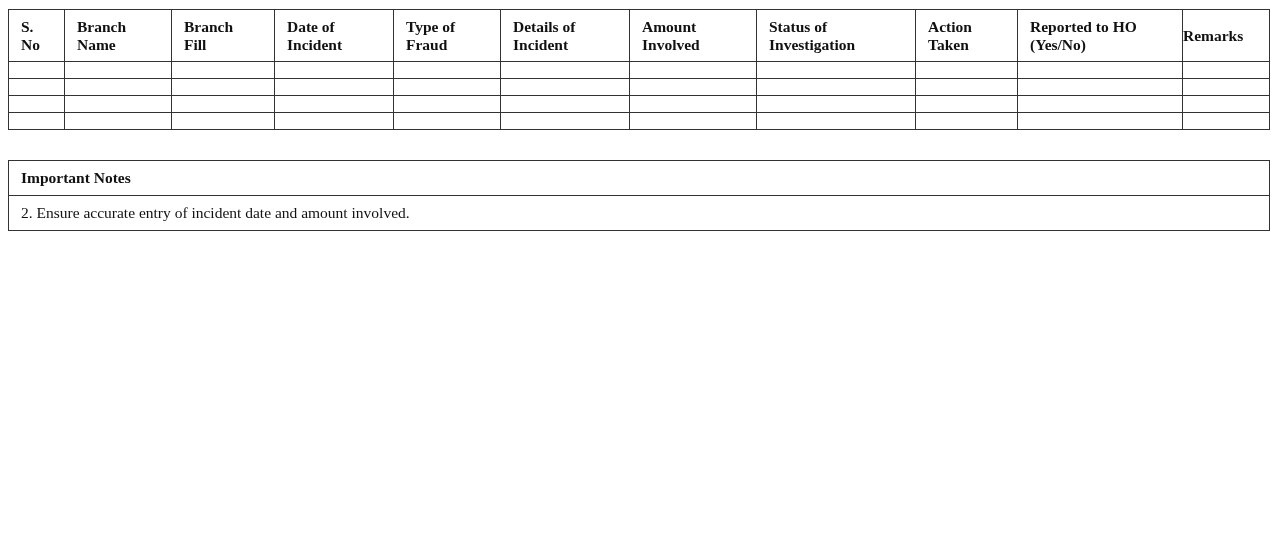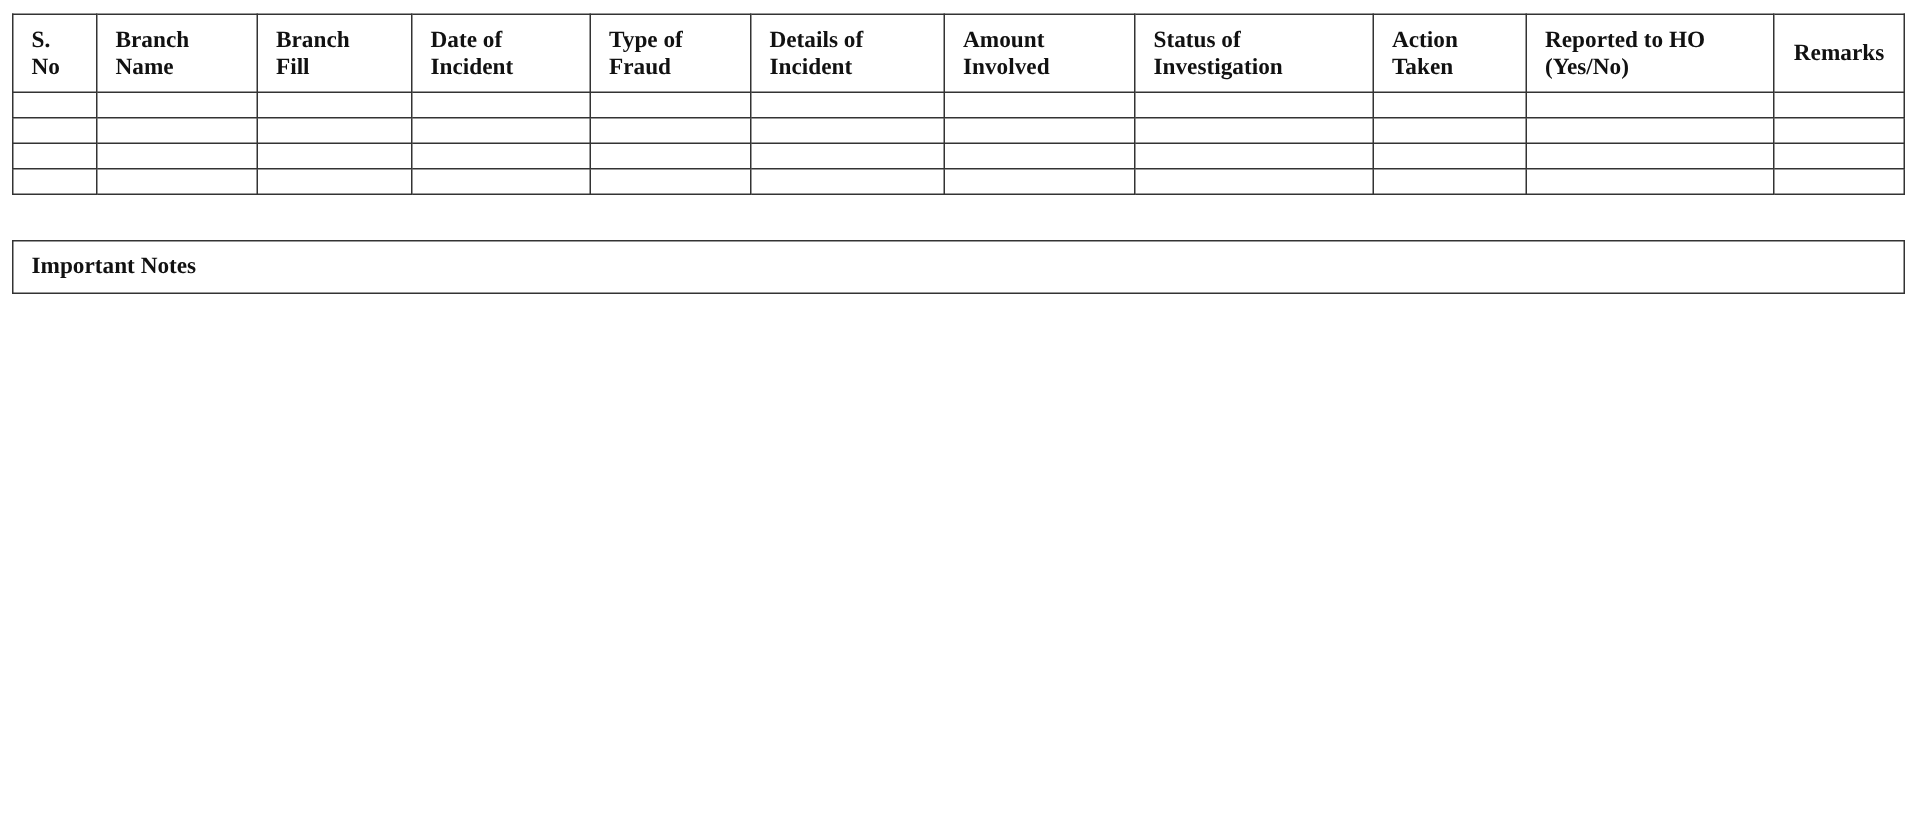--- a/index.html
+++ b/index.html
@@ -7,21 +7,21 @@
       width: 1278px; height: 550px; position: relative; overflow: hidden;
       font-family: "Liberation Serif", "DejaVu Serif", serif; color: #111;
     }
     table { border-collapse: collapse; position: absolute; }
     #fraud-table { left: 8px; top: 9px; width: 1262px; table-layout: fixed; }
     #fraud-table th, #fraud-table td { border: 1px solid #333; }
     #fraud-table th {
       height: 51px; padding: 0 0 0 12px; text-align: left; vertical-align: middle;
       font-weight: bold; font-size: 15.5px; line-height: 18px;
     }
-    #fraud-table th.center { text-align: center; padding: 0; }
+    #fraud-table th.center { text-align: left; padding: 0; }
     #fraud-table td { height: 16px; padding: 0; }
     #notes-table { left: 8px; top: 160px; width: 1262px; }
     #notes-table td {
       border: 1px solid #333; height: 34px; padding: 0 12px 0 12px;
       font-size: 15.5px; vertical-align: middle;
     }
     #notes-table td.title { font-weight: bold; }
     .hline { display: block; }
   </style>
 </head>
@@ -142,14 +142,17 @@
         <td></td>
     </tr>
   </tbody>
 </table>
 
 <table id="notes-table">
   <tbody>
     <tr>
         <td class="title">Important Notes</td>
       </tr>
+    <tr>
+        <td>2. Ensure accurate entry of incident date and amount involved.</td>
+      </tr>
   </tbody>
 </table>
 
 </body></html>

